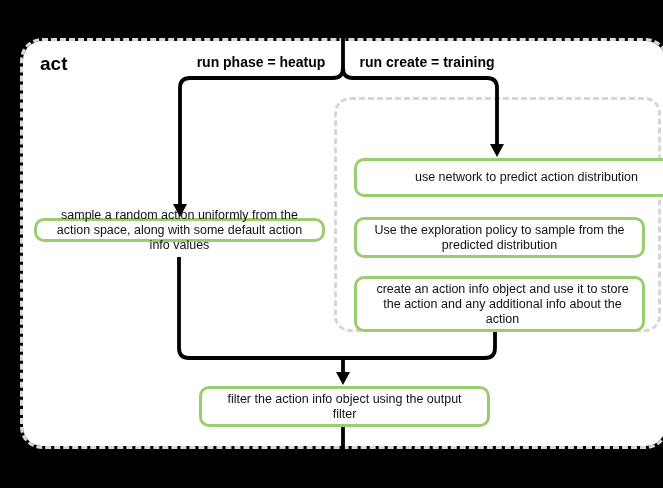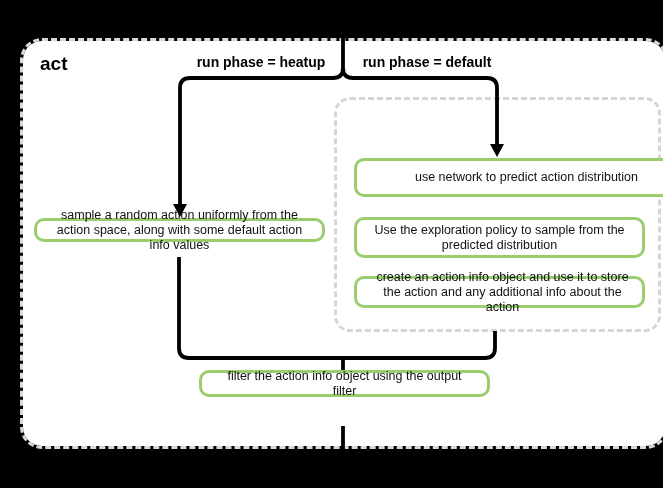--- a/index.html
+++ b/index.html
@@ -73,22 +73,22 @@
     text-align: center;
     font-size: 12.5px;
     line-height: 15px;
     color: #111111;
     padding: 2px 12px;
     z-index: 4;
   }
   .node-sample  { left: 22px;  top: 218px; width: 291px; height: 24px; }
   .node-predict { left: 342px; top: 158px; width: 345px; height: 39px; }
   .node-explore { left: 342px; top: 217px; width: 291px; height: 41px; justify-content: flex-end; }
-  .node-create  { left: 342px; top: 276px; width: 291px; height: 32px; padding-left: 18px; }
-  .node-filter  { left: 187px; top: 370px; width: 291px; height: 27px; }
+  .node-create  { left: 342px; top: 276px; width: 291px; height: 56px; padding-left: 18px; }
+  .node-filter  { left: 187px; top: 386px; width: 291px; height: 41px; }
 </style>
 </head>
 <body>
 
 <div class="stage">
 
   <div class="outer-container"></div>
 
   <div class="group-container"></div>
 
@@ -101,21 +101,21 @@
     <path d="M 483,331 L 483,348 Q 483,358 473,358 L 331,358"></path>
     <path d="M 331,358 L 331,373"></path>
     <polygon points="331,385 324,372 338,372"></polygon>
     <path d="M 331,426 L 331,488"></path>
   </svg>
 
   <div class="diagram-title title-act">act</div>
 
   <div class="branch-label label-heatup">run phase = heatup</div>
 
-  <div class="branch-label label-training">run phase = default</div>
+  <div class="branch-label label-training">run create = training</div>
 
 
   <div class="node node-sample">
     <span>sample a random action uniformly from the action space, along with some default action info values</span>
   </div>
 
   <div class="node node-predict">
     <span>use network to predict action distribution</span>
   </div>
 

